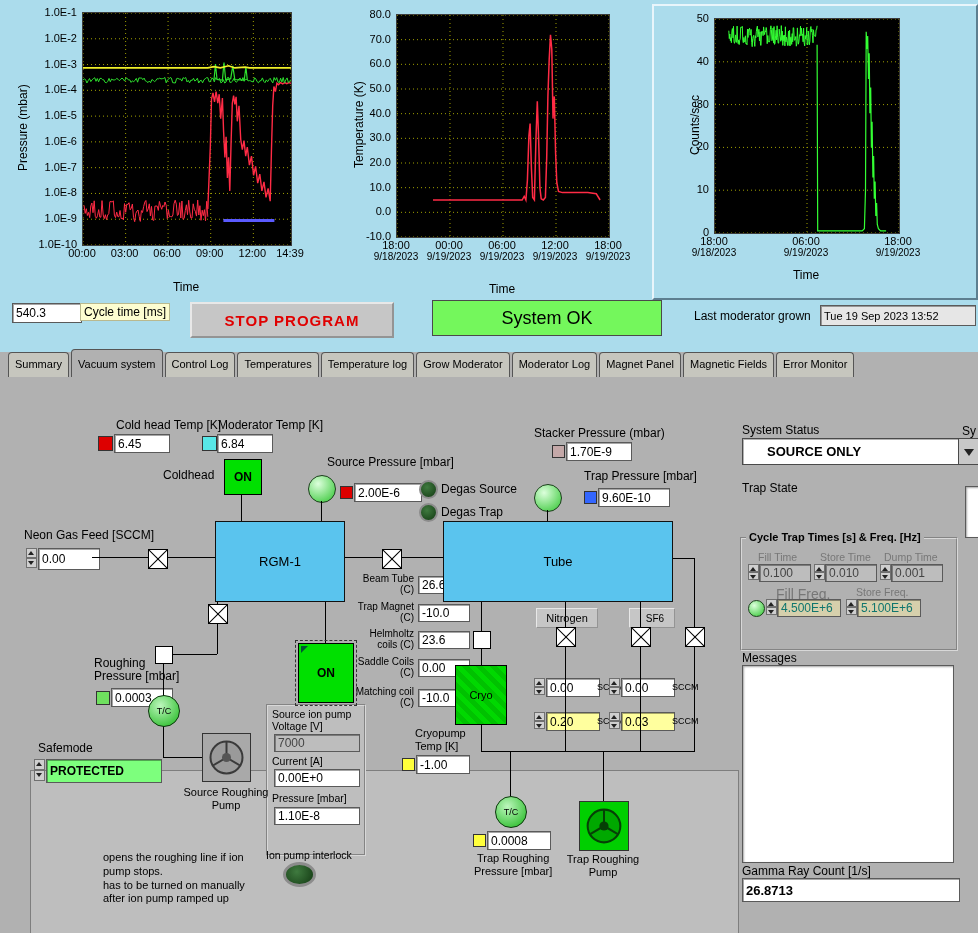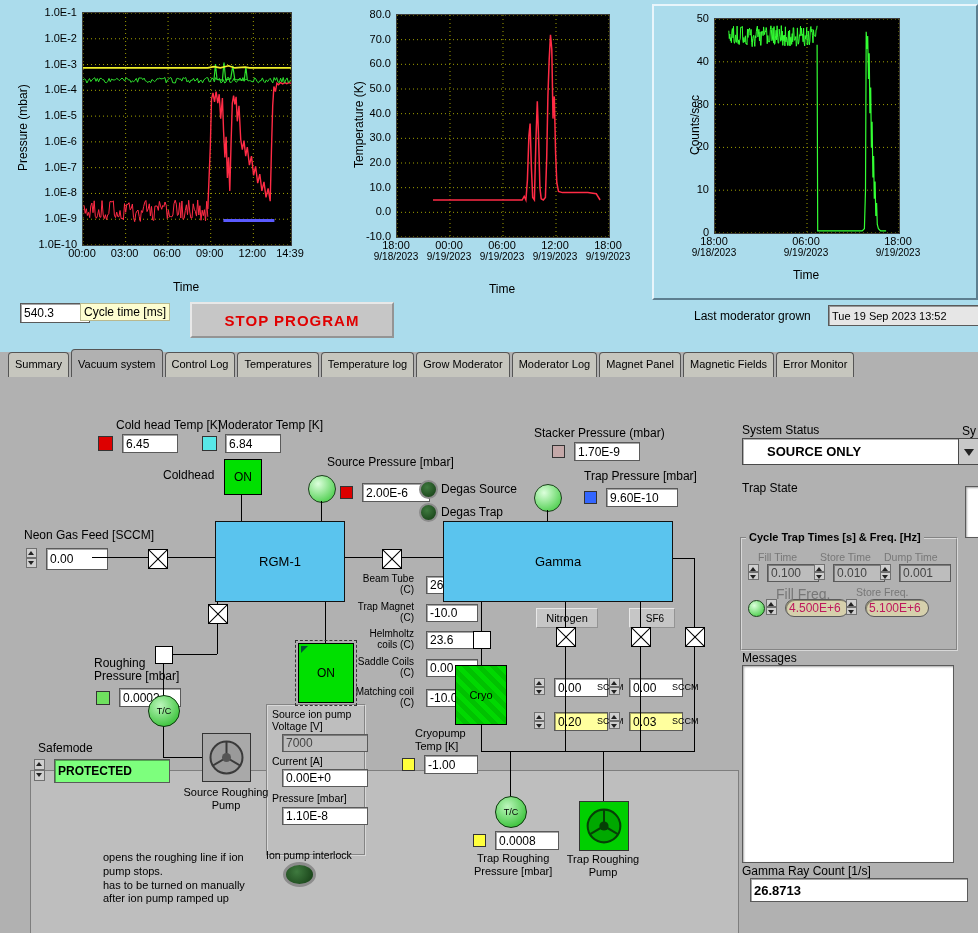--- a/index.html
+++ b/index.html
@@ -16,40 +16,40 @@
   .xtick{width:60px;text-align:center;}
   .xsub{width:64px;text-align:center;font-size:10px;}
   .panel3d{position:absolute;border:2px solid;border-color:#e8f5fb #5d7f90 #5d7f90 #e8f5fb;}
   .lbl{position:absolute;font-size:12px;white-space:nowrap;}
   .lbl10{font-size:10px;}
   .lbl11{font-size:11px;}
   .lblgray{color:#777;}
   .freelabel{background:#fdfdd0;border:1px solid #b9b98f;padding:1px 3px;}
   .vbox{position:absolute;background:#fff;border:1px solid #5a5a5a;
         box-shadow:inset 1px 1px 0 rgba(0,0,0,.35);font-size:12px;padding:0 3px;
-        display:flex;align-items:center;overflow:hidden;white-space:nowrap;margin-left:8px;}
+        display:flex;align-items:center;overflow:hidden;white-space:nowrap;}
   .vbox.dis{background:#bdbdbd;color:#444;}
   .vbox.yellow{background:#ffff9e;}
-  .vbox.beige{background:#d6d0ac;color:#be185d;border-radius:9px;}
+  .vbox.beige{background:#d6d0ac;color:#0f766e;}
   .vbox.bold{font-weight:bold;}
   .led{position:absolute;border:1px solid #333;}
   .ledc{position:absolute;border-radius:50%;border:1px solid #1c401c;
         background:radial-gradient(circle at 35% 30%,#dcffdc,#2ec42e);}
   .ledd{position:absolute;border-radius:50%;border:2px solid #8c8c8c;
         background:radial-gradient(circle at 40% 35%,#3f7a3f,#123912);}
   .valve{position:absolute;width:18px;height:18px;background:#fff;border:1px solid #000;overflow:hidden;}
   .valve::before,.valve::after{content:"";position:absolute;top:50%;left:50%;width:26px;height:1px;background:#000;}
   .valve::before{transform:translate(-50%,-50%) rotate(45deg);}
   .valve::after{transform:translate(-50%,-50%) rotate(-45deg);}
   .jbox{position:absolute;width:16px;height:16px;background:#fff;border:1px solid #000;}
   .hline,.vline{position:absolute;background:#000;z-index:1;}
   .bigbox{position:absolute;background:#5ac4ee;border:1px solid #111;display:flex;
           align-items:center;justify-content:center;font-size:13px;z-index:2;}
   .onbox{position:absolute;background:#00e000;border:1px solid #000;display:flex;
-         align-items:center;justify-content:center;font-weight:normal;font-size:12px;z-index:2;}
+         align-items:center;justify-content:center;font-weight:bold;font-size:12px;z-index:2;}
   .onbox.dash{outline:1px dashed #333;outline-offset:2px;}
   .onbox .flag{position:absolute;left:2px;top:2px;width:0;height:0;
          border-left:7px solid #053;border-top:7px solid transparent;transform:rotate(90deg);}
   .tc{position:absolute;border-radius:50%;border:1px solid #0a380a;z-index:2;
       background:radial-gradient(circle at 38% 32%,#bdf7bd,#19b519);
       display:flex;align-items:center;justify-content:center;font-size:9px;}
   .spin{position:absolute;width:11px;display:flex;flex-direction:column;z-index:2;}
   .spin b{flex:1;background:#cfcfcf;border:1px solid #707070;position:relative;}
   .spin b::after{content:"";position:absolute;left:1px;top:2px;
       border-left:3px solid transparent;border-right:3px solid transparent;}
@@ -203,20 +203,21 @@
           <span class="tick xtick" style="left: 122px; top: 229px;">06:00</span>
           <span class="tick xsub" style="left: 120px; top: 241px;">9/19/2023</span>
           <span class="tick xtick" style="left: 214px; top: 229px;">18:00</span>
           <span class="tick xsub" style="left: 212px; top: 241px;">9/19/2023</span>
         </div>
     </div>
 
     <div class="vbox" style="left:12px;top:303px;width:62px;height:18px;">540.3</div>
     <div class="lbl freelabel" style="left:80px;top:303px;">Cycle time [ms]</div>
     <div class="btn3d" style="left:190px;top:302px;width:200px;height:32px;font-weight:bold;font-size:15px;letter-spacing:1px;color:#e00000;">STOP PROGRAM</div>
+    <div class="statusbox" style="left:432px;top:300px;width:228px;height:34px;">System OK</div>
     <div class="lbl" style="left:694px;top:309px;">Last moderator grown</div>
     <div class="vbox" style="left:820px;top:305px;width:148px;height:19px;font-size:11px;background:#e6e6e6;">Tue 19 Sep 2023 13:52</div>
   </div>
 
   <div class="tabbar">
       <div class="tab">Summary</div>
       <div class="tab sel">Vacuum system</div>
       <div class="tab">Control Log</div>
       <div class="tab">Temperatures</div>
       <div class="tab">Temperature log</div>
@@ -282,21 +283,21 @@
   <div class="vbox" style="left:598px;top:488px;width:64px;height:17px;">9.60E-10</div>
 
   <div class="lbl" style="left:24px;top:528px;">Neon Gas Feed [SCCM]</div>
   <div class="spin" style="left:26px;top:548px;height:20px;">
       <b class="up"></b>
       <b class="dn"></b>
     </div>
   <div class="vbox" style="left:38px;top:548px;width:54px;height:20px;">0.00</div>
 
   <div class="bigbox" style="left:215px;top:521px;width:128px;height:79px;">RGM-1</div>
-  <div class="bigbox" style="left:443px;top:521px;width:228px;height:79px;">Gamma</div>
+  <div class="bigbox" style="left:443px;top:521px;width:228px;height:79px;">Tube</div>
 
   <div class="valve z2" style="left:148px;top:549px;"></div>
   <div class="valve z2" style="left:382px;top:549px;"></div>
   <div class="valve z2" style="left:208px;top:604px;"></div>
   <div class="jbox z2" style="left:155px;top:646px;"></div>
   <div class="jbox z2" style="left:473px;top:631px;"></div>
   <div class="valve z2" style="left:556px;top:627px;"></div>
   <div class="valve z2" style="left:631px;top:627px;"></div>
   <div class="valve z2" style="left:685px;top:627px;"></div>
 

